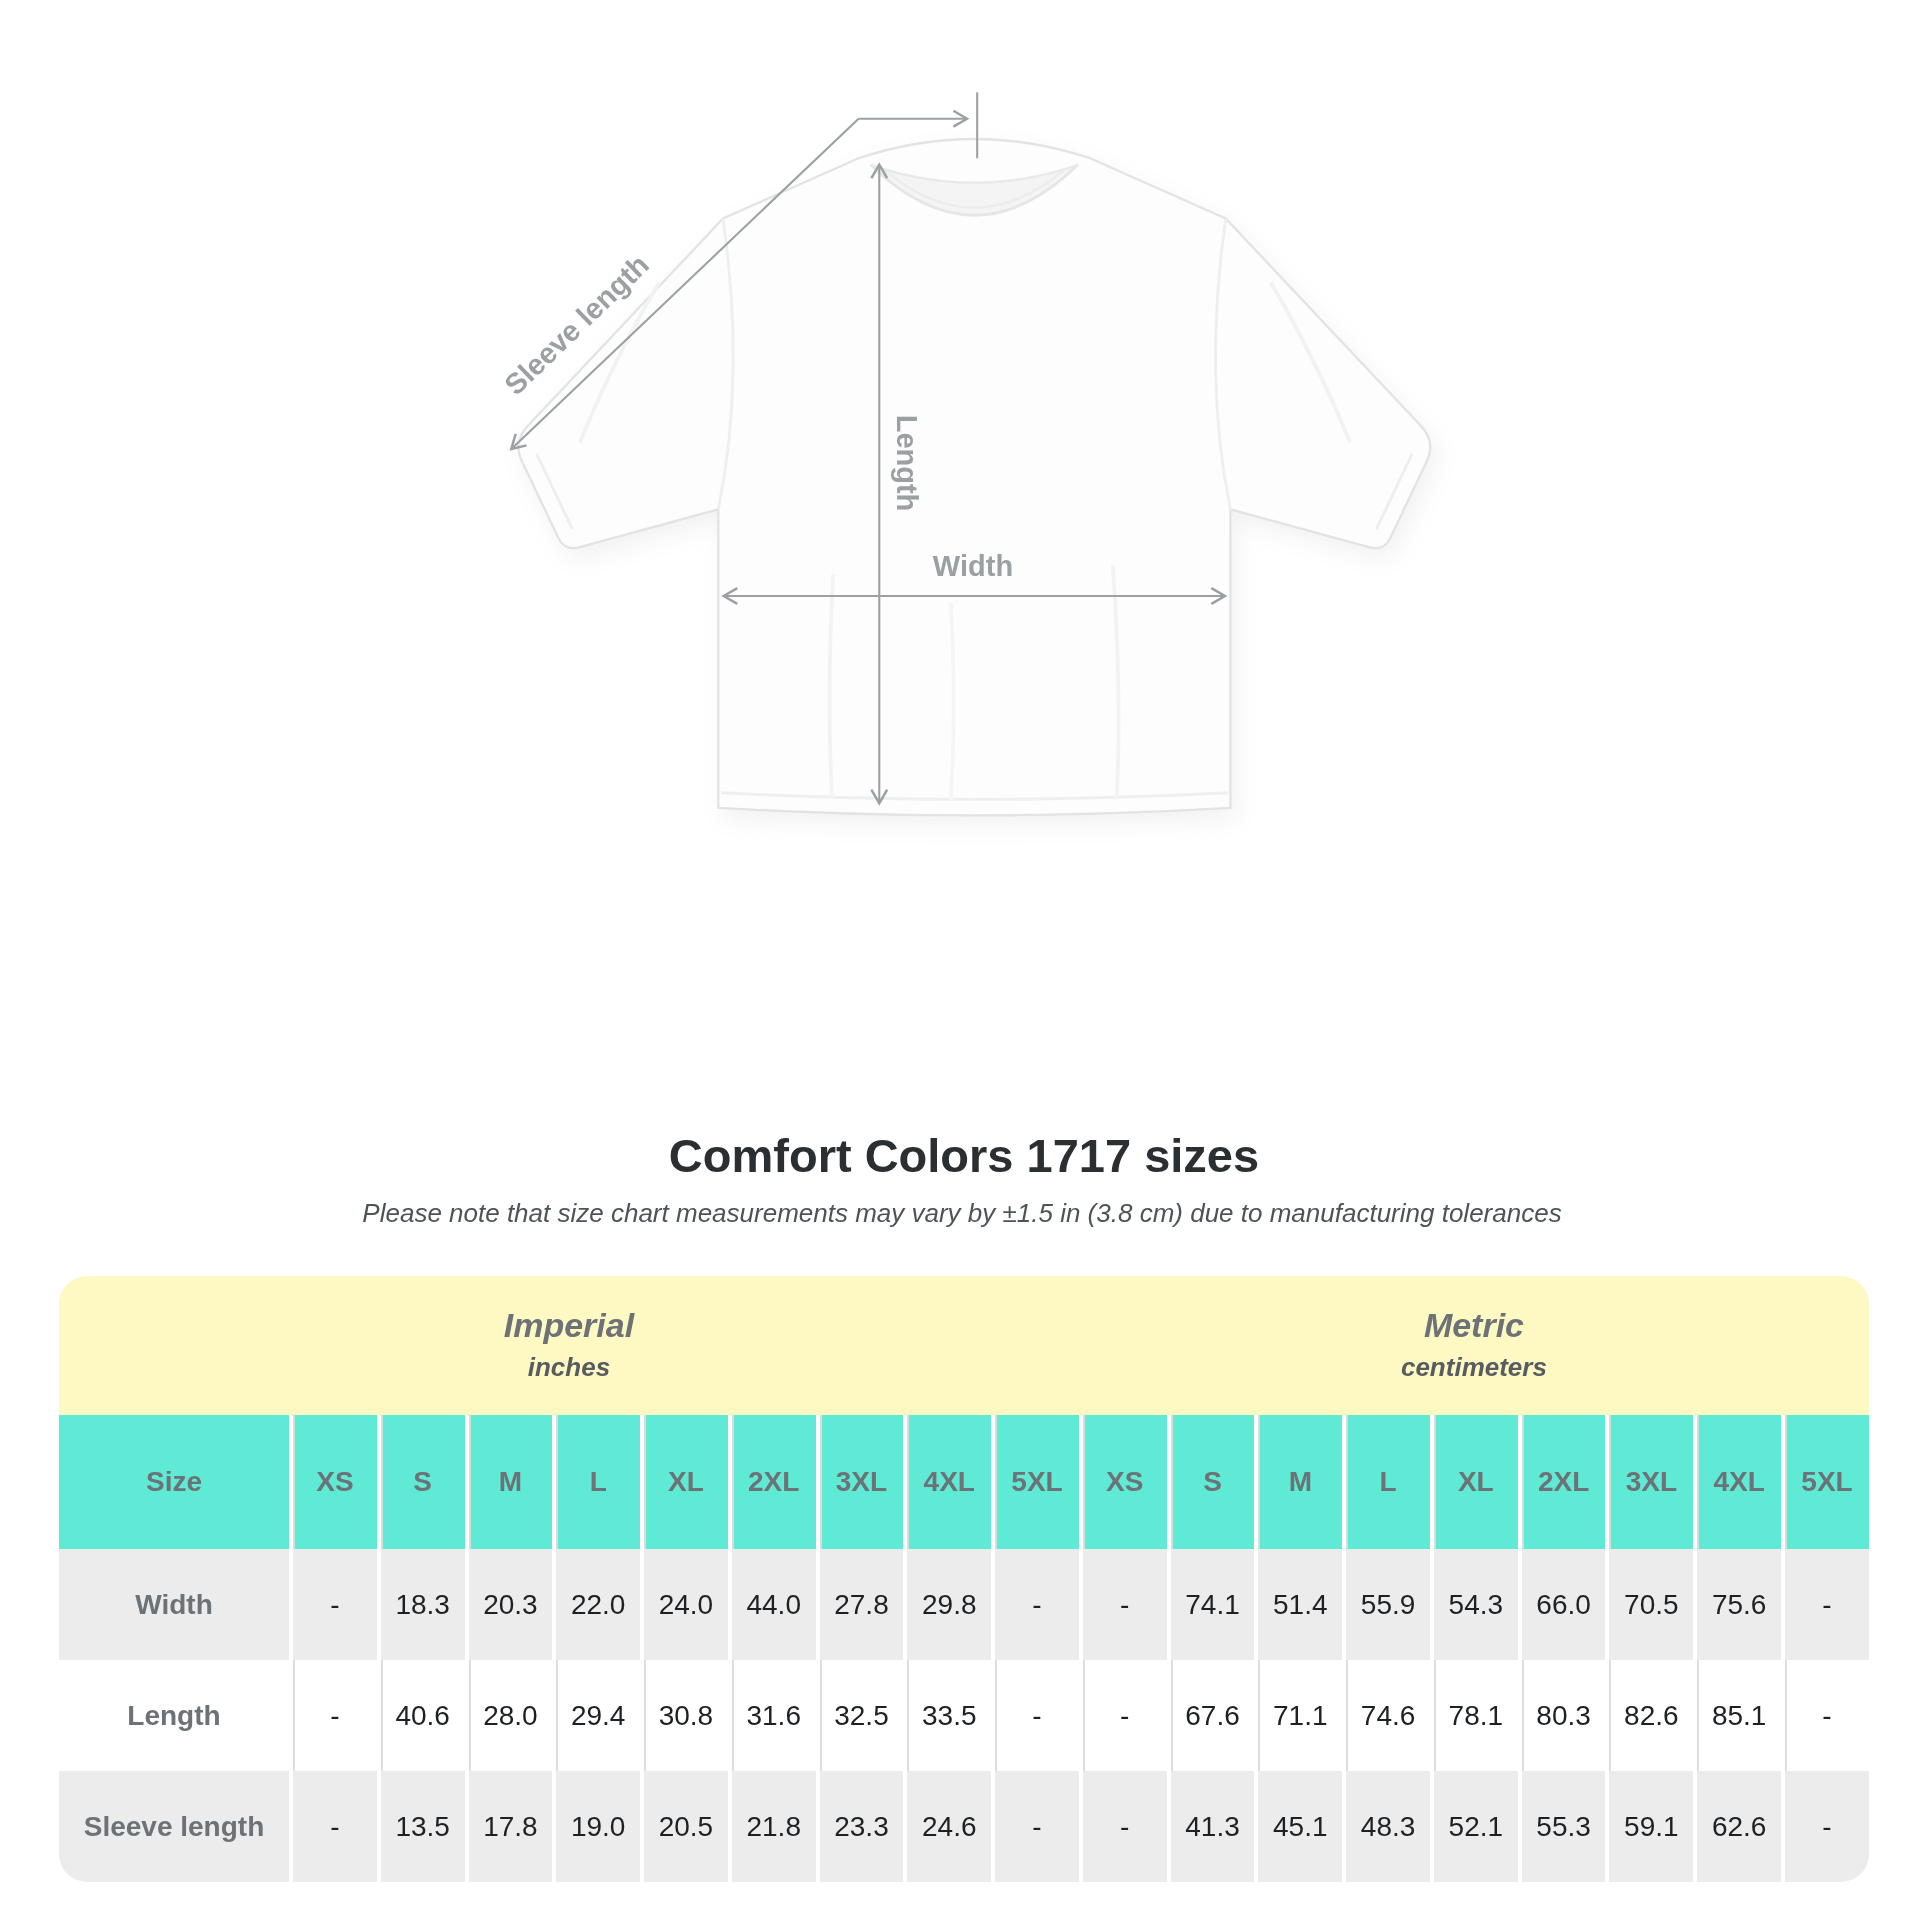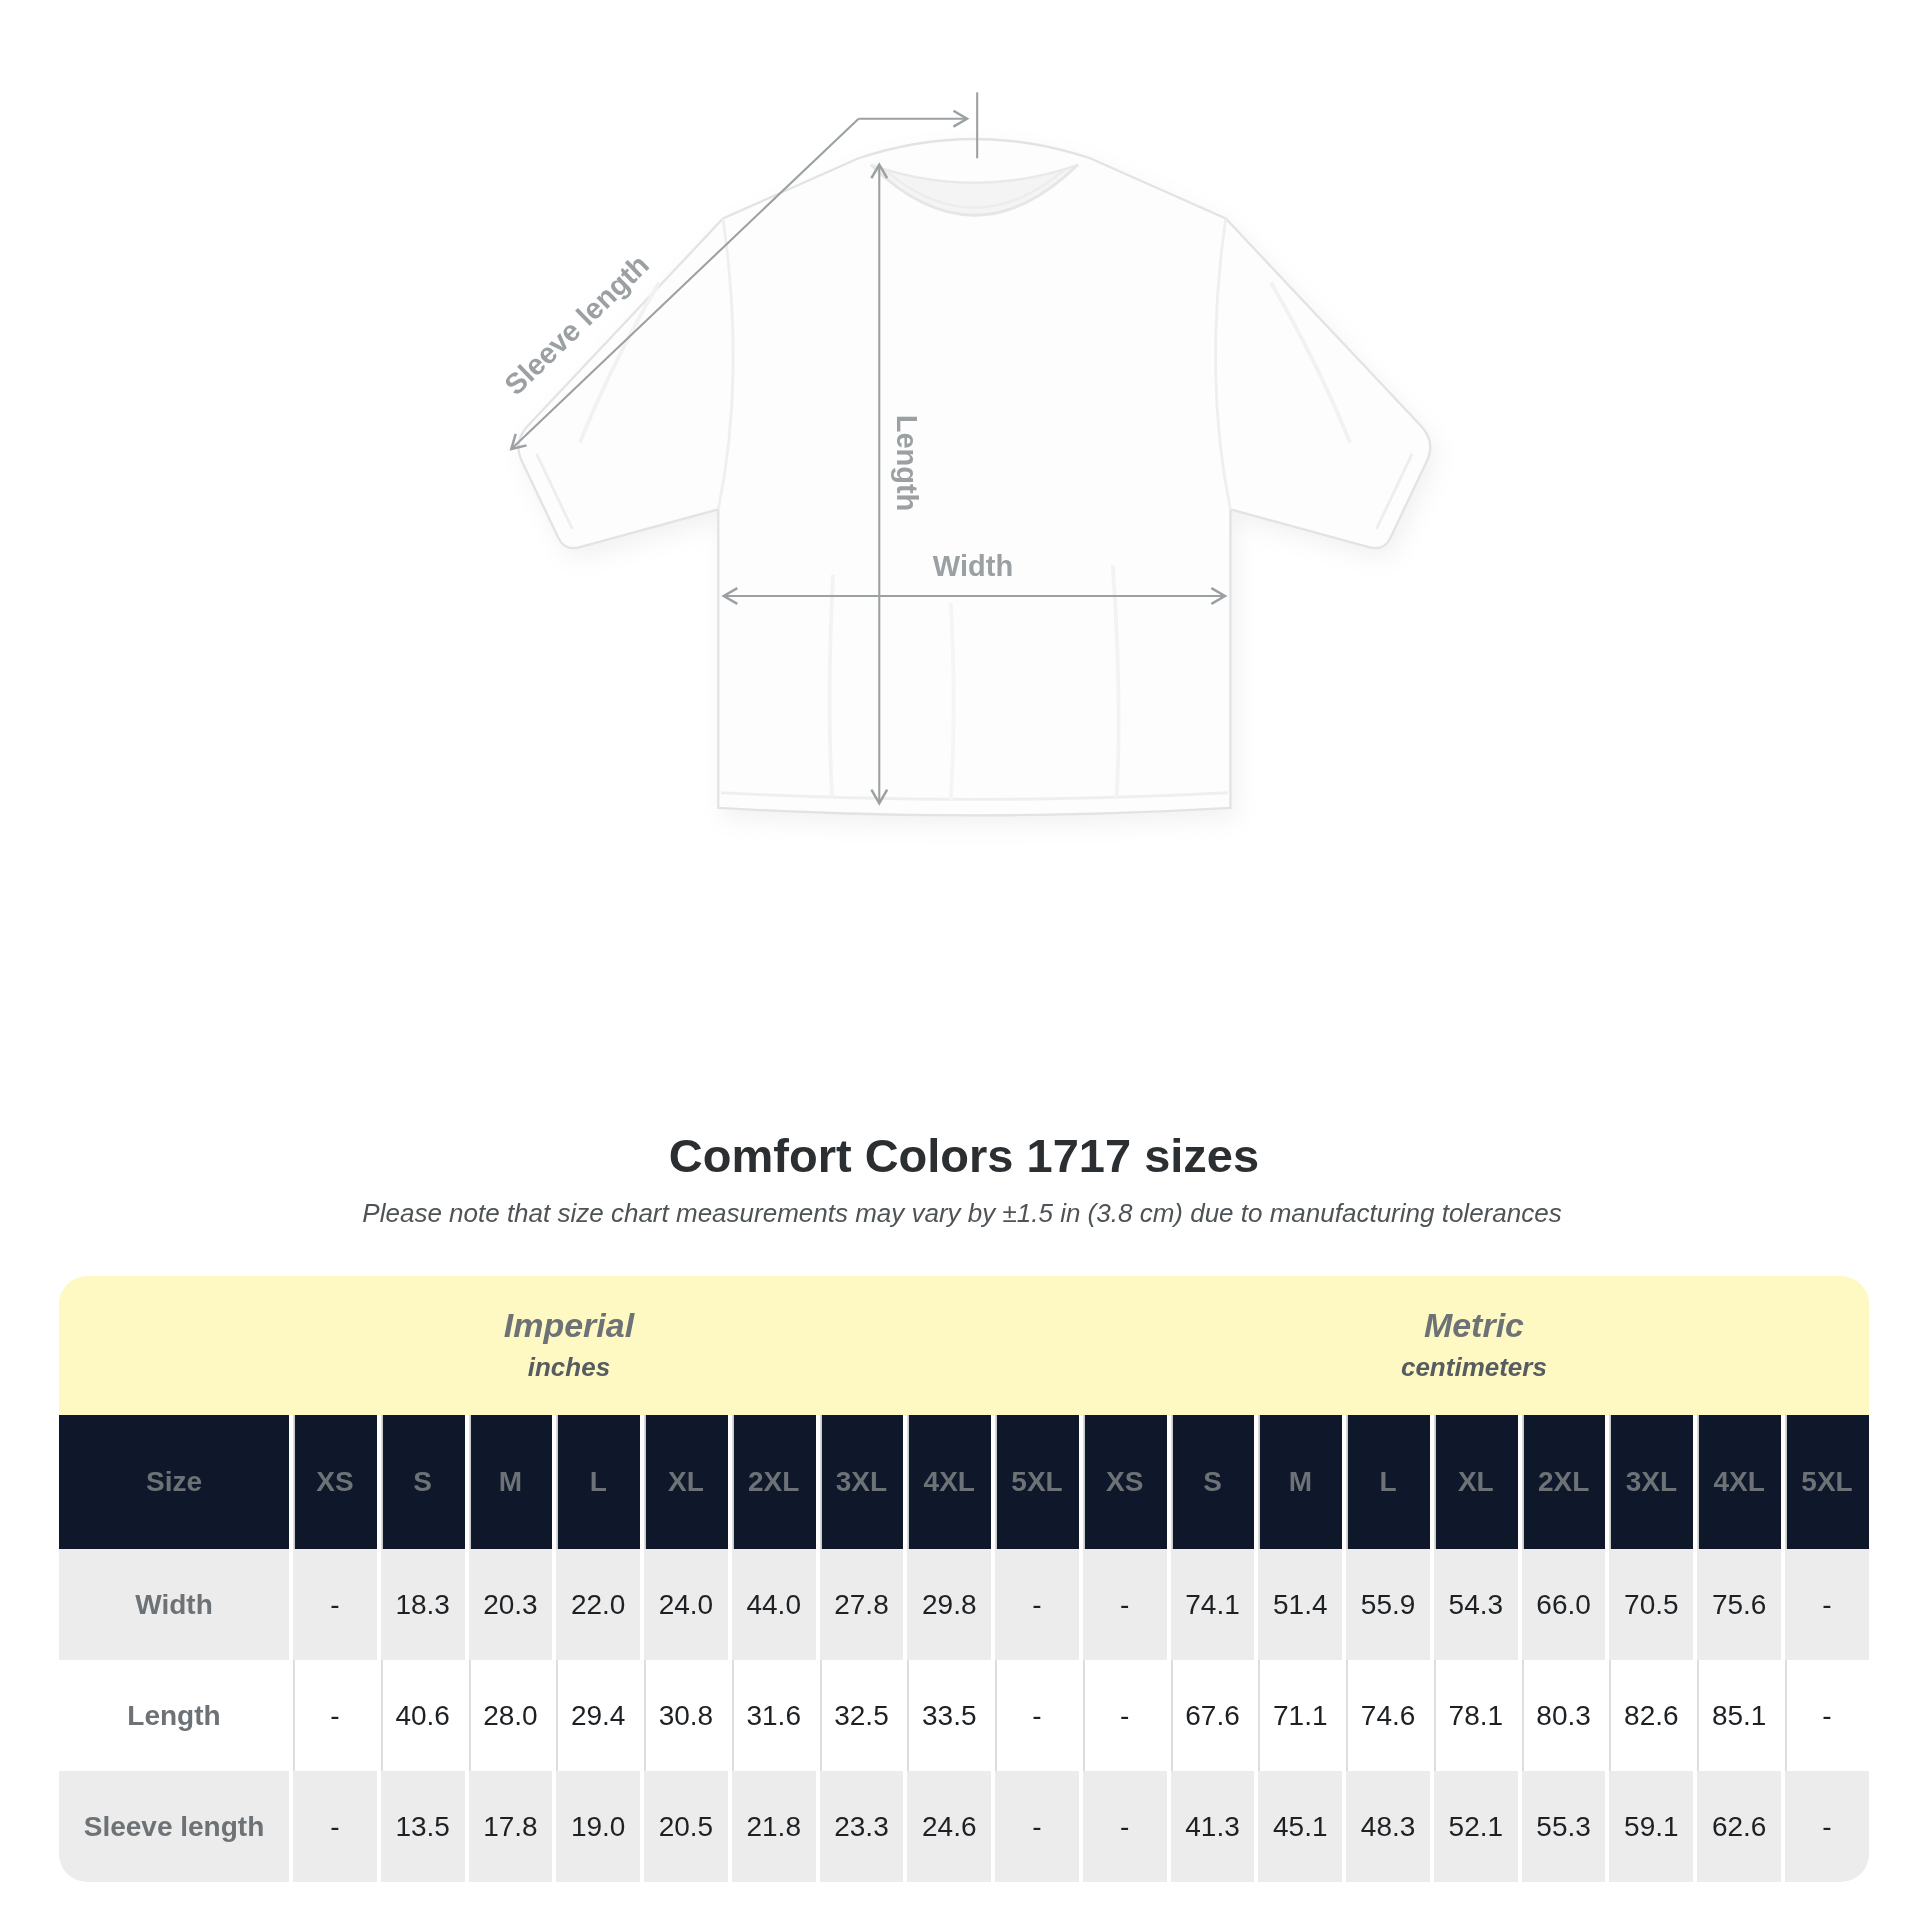--- a/index.html
+++ b/index.html
@@ -25,21 +25,21 @@
   table.size-table{width:1810px;border-collapse:separate;border-spacing:0;table-layout:fixed;}
   col.col-label{width:230px;}
   th,td{padding:0;margin:0;text-align:center;vertical-align:middle;}
 
   .band-th{height:139px;background:#fef9c3;vertical-align:middle;}
   .band-th.tl{border-top-left-radius:28px;}
   .band-th.trr{border-top-right-radius:28px;}
   .band-name{font-size:34px;font-weight:bold;font-style:italic;color:#6c7276;line-height:1.15;}
   .band-unit{font-size:26px;font-style:italic;color:#565c60;line-height:1.3;margin-top:5.6px;}
 
-  tr.sizes-row td{height:134px;background:#0f172a;}
+  tr.sizes-row td{height:134px;background:#5eead4;}
   tr.grow td{height:111px;background:#ececec;}
   tr.wrow-data td{height:111px;background:#ffffff;}
 
   td.c{border-left:4.7px solid #ffffff;}
   tr.sizes-row td.c, tr.wrow-data td.c{box-shadow:inset 1.9px 0 0 0 #dcdcdc;}
 
   td.lbl{font-size:28px;font-weight:bold;color:#6c7276;}
   td.hdr{font-size:28px;font-weight:bold;color:#6c7276;}
   td.num{font-size:28px;color:#1e2124;}
 

